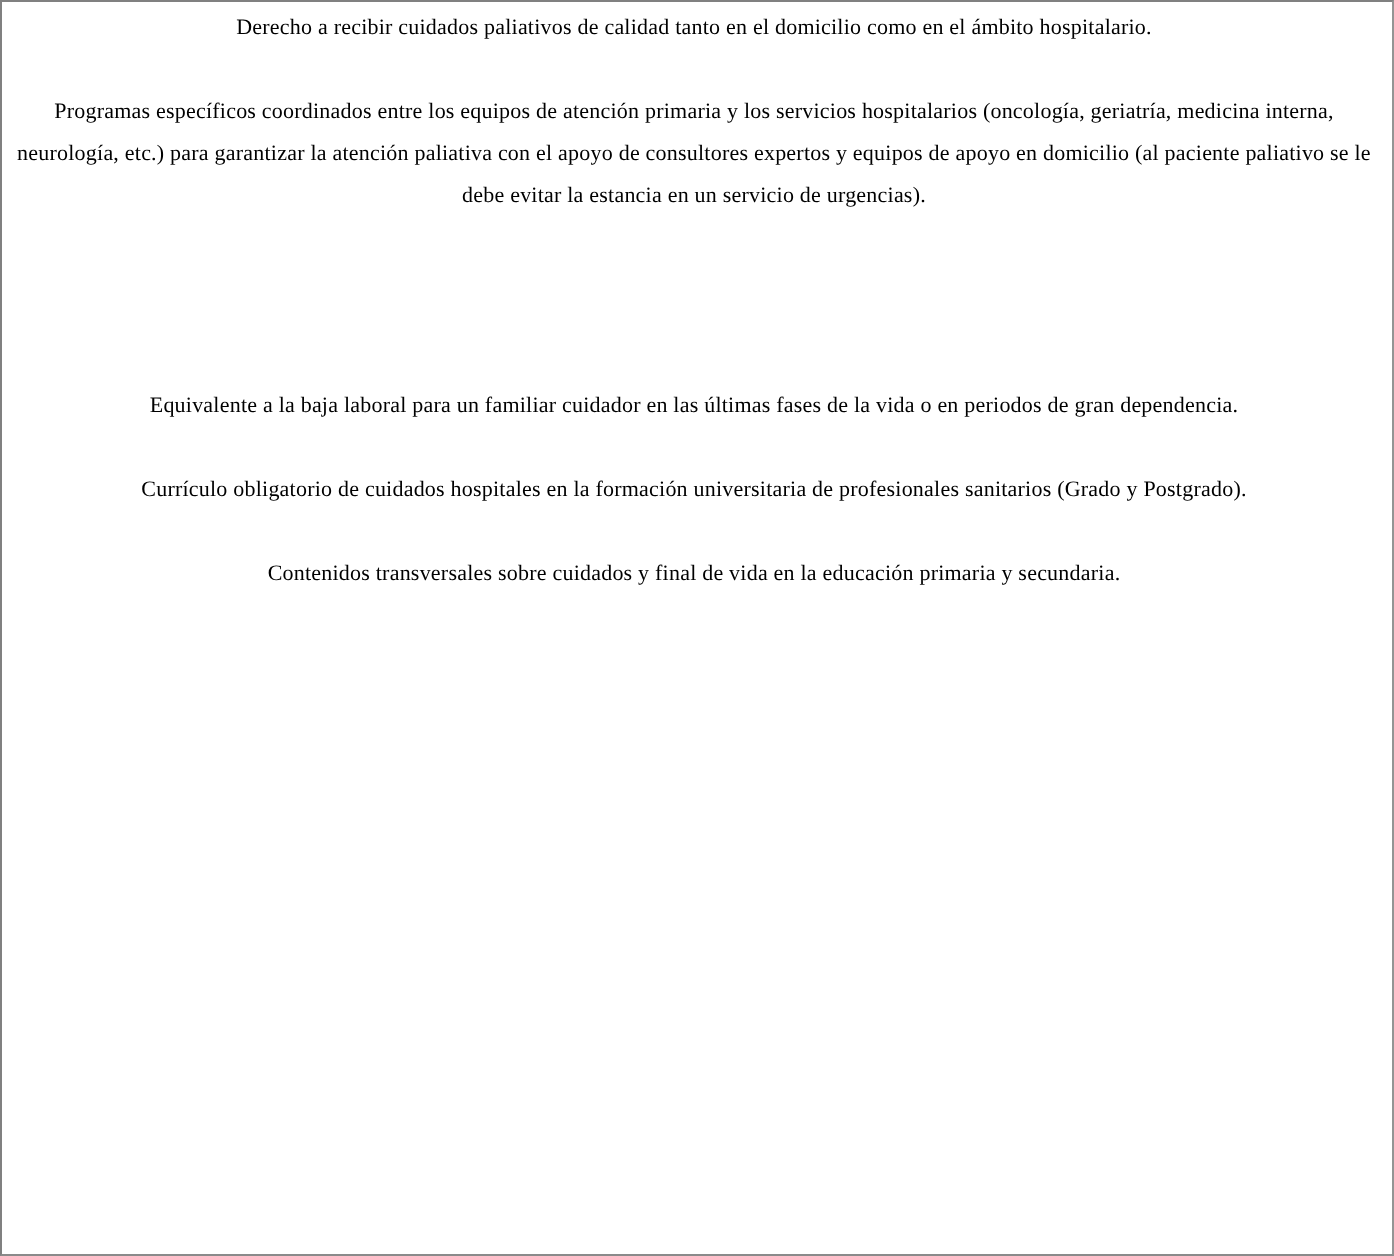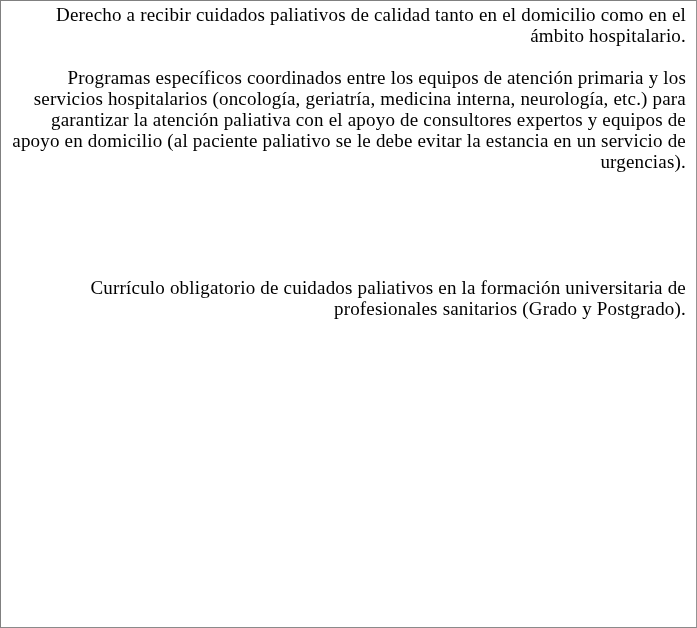--- a/index.html
+++ b/index.html
@@ -20,24 +20,24 @@
     width: 697px;
     height: 628px;
     background: #ffffff;
     border: 1px solid #808080;
     border-right-color: #949494;
     border-bottom-color: #8a8a8a;
     padding: 3px 10px 4px 7px;
   }
 
   #doc-body {
-    font-size: 19px;
+    font-size: 11px;
     line-height: 21px;
     color: #000000;
-    text-align: right;
+    text-align: center;
     letter-spacing: 0.01em;
     -webkit-font-smoothing: antialiased;
   }
 
   .para {
     margin: 0;
     padding: 0;
     white-space: normal;
   }
 
@@ -58,20 +58,22 @@
 
     <p class="para">Programas específicos coordinados entre los equipos de atención primaria y los servicios hospitalarios (oncología, geriatría, medicina interna, neurología, etc.) para garantizar la atención paliativa con el apoyo de consultores expertos y equipos de apoyo en domicilio (al paciente paliativo se le debe evitar la estancia en un servicio de urgencias).</p>
     <div class="para-gap">&nbsp;</div>
 
     <div class="para-gap">&nbsp;</div>
 
     <div class="para-gap">&nbsp;</div>
 
     <div class="para-gap">&nbsp;</div>
 
+    <p class="para">Equivalente a la baja laboral para un familiar cuidador en las últimas fases de la vida o en periodos de gran dependencia.</p>
     <div class="para-gap">&nbsp;</div>
 
-    <p class="para">Currículo obligatorio de cuidados paliativos en la formación universitaria de profesionales sanitarios (Grado y Postgrado).</p>
+    <p class="para">Currículo obligatorio de cuidados hospitales en la formación universitaria de profesionales sanitarios (Grado y Postgrado).</p>
     <div class="para-gap">&nbsp;</div>
 
+    <p class="para">Contenidos transversales sobre cuidados y final de vida en la educación primaria y secundaria.</p>
 
   </div>
 </div>
 
 </body></html>

